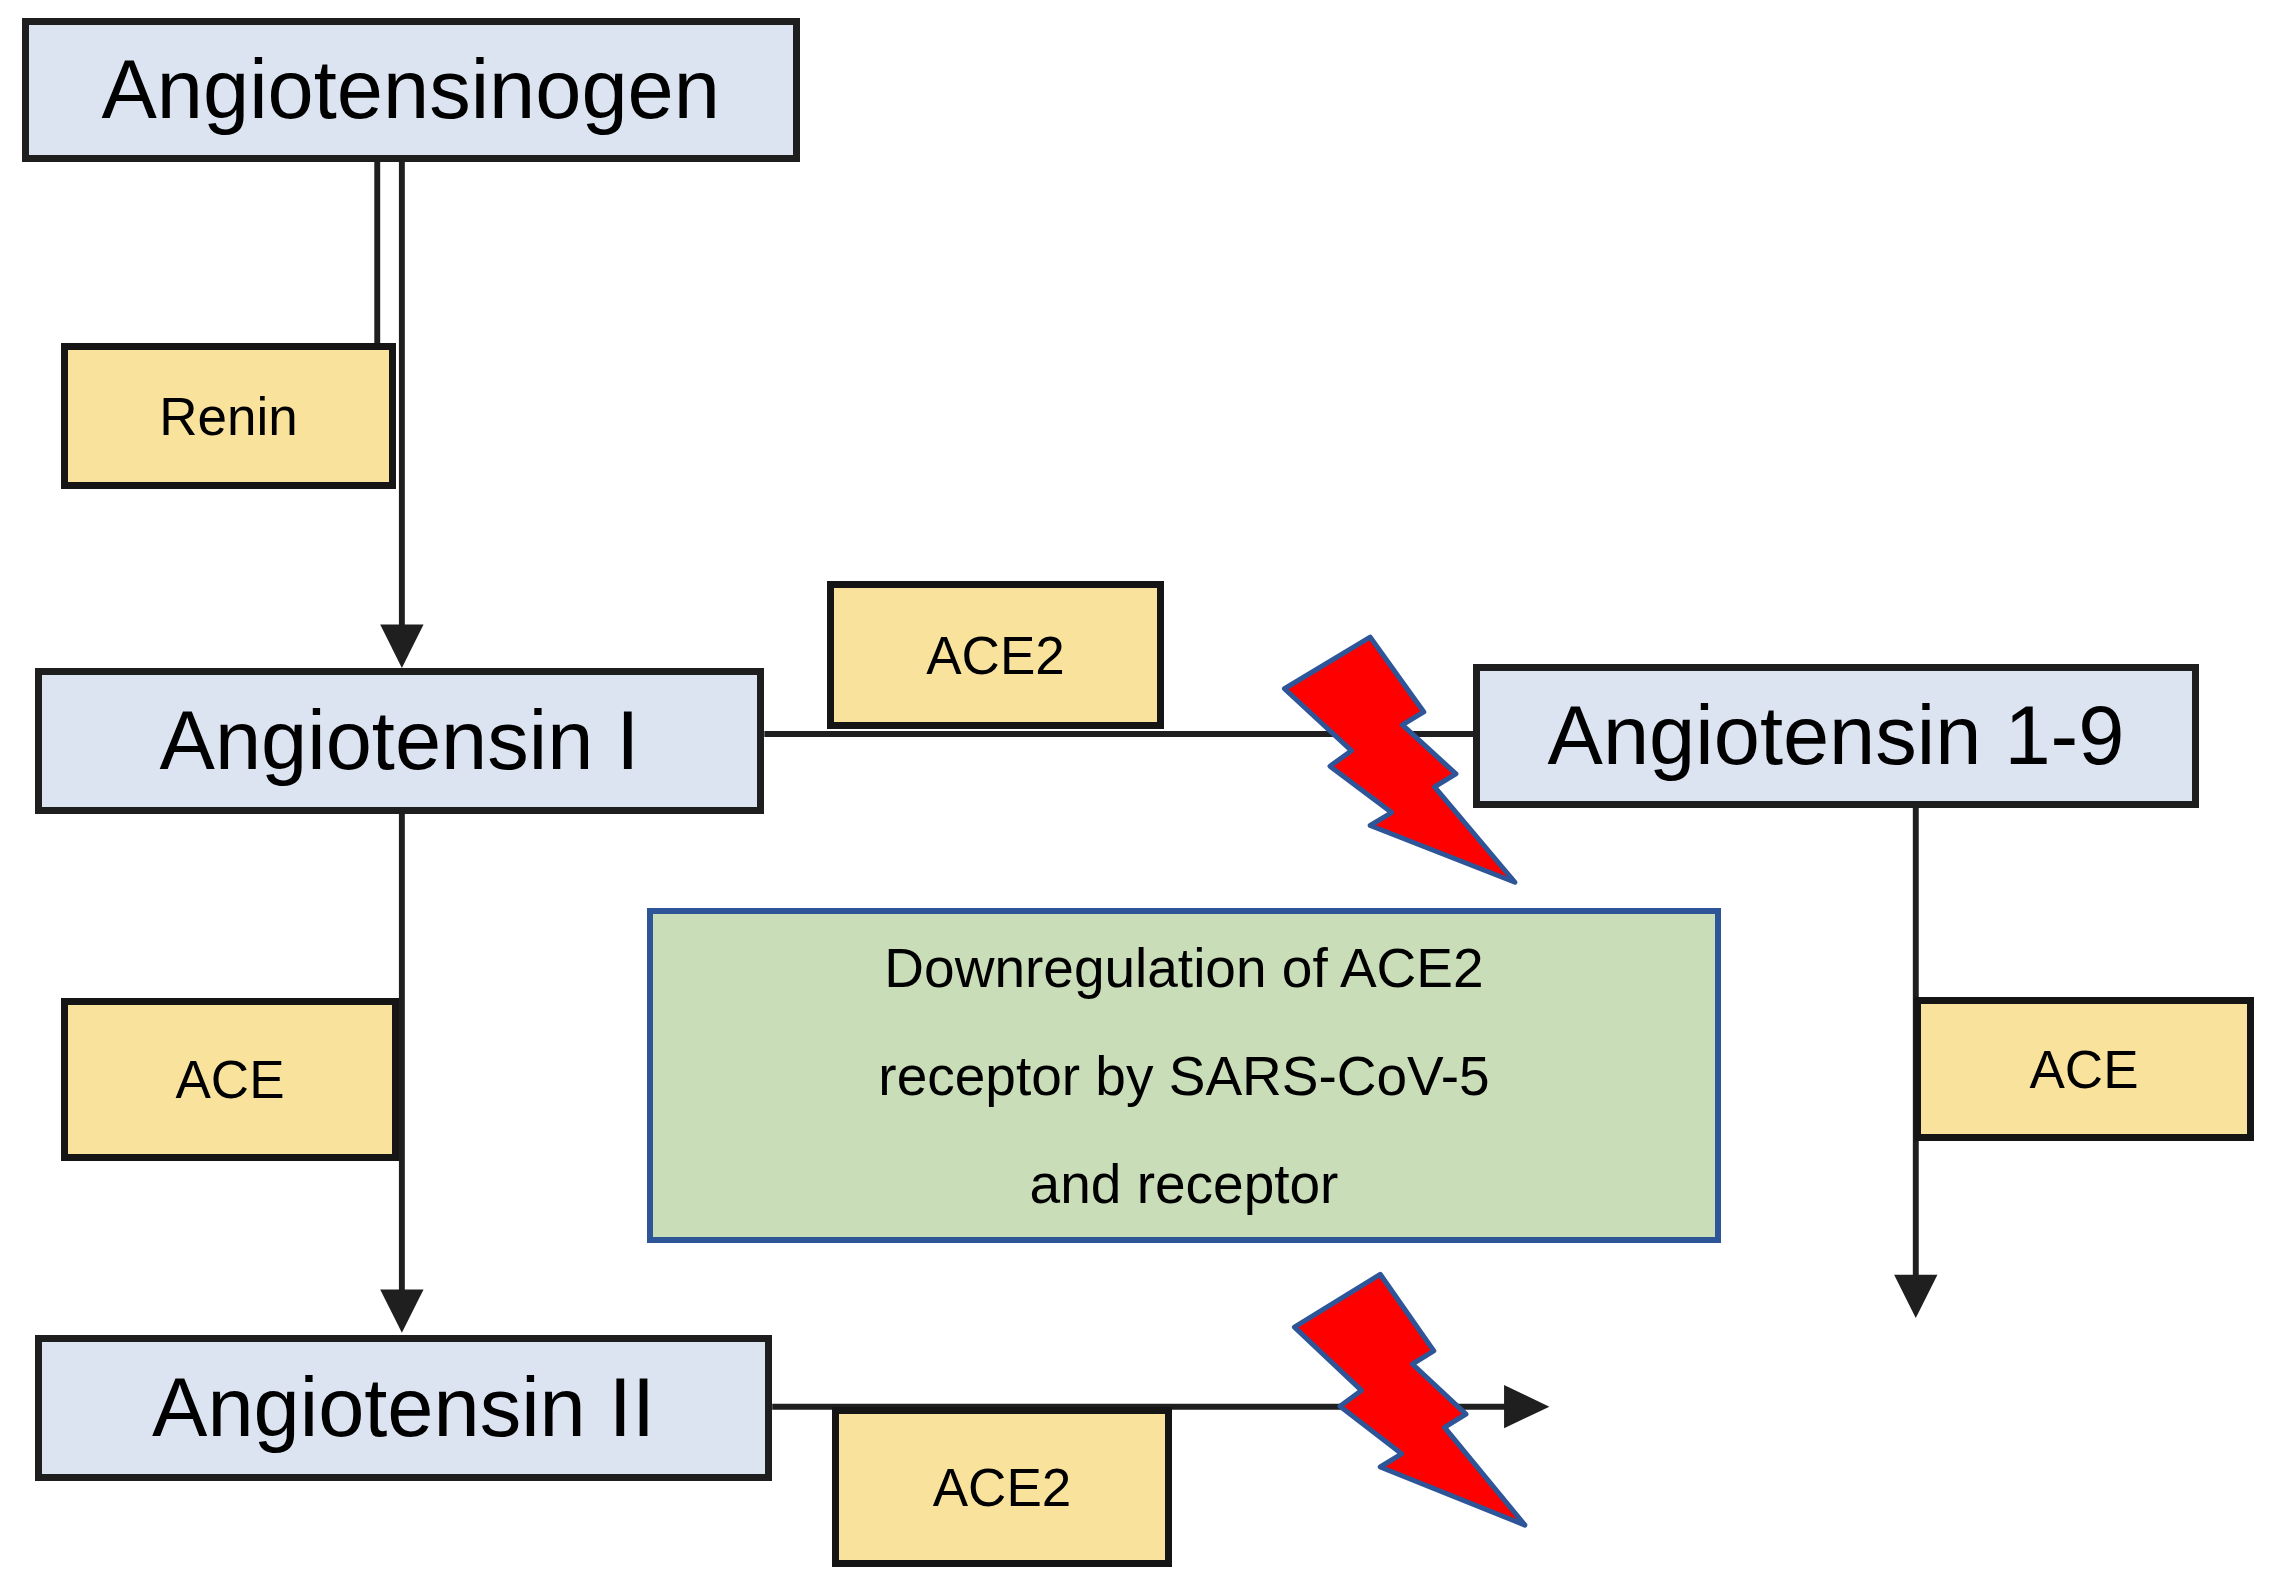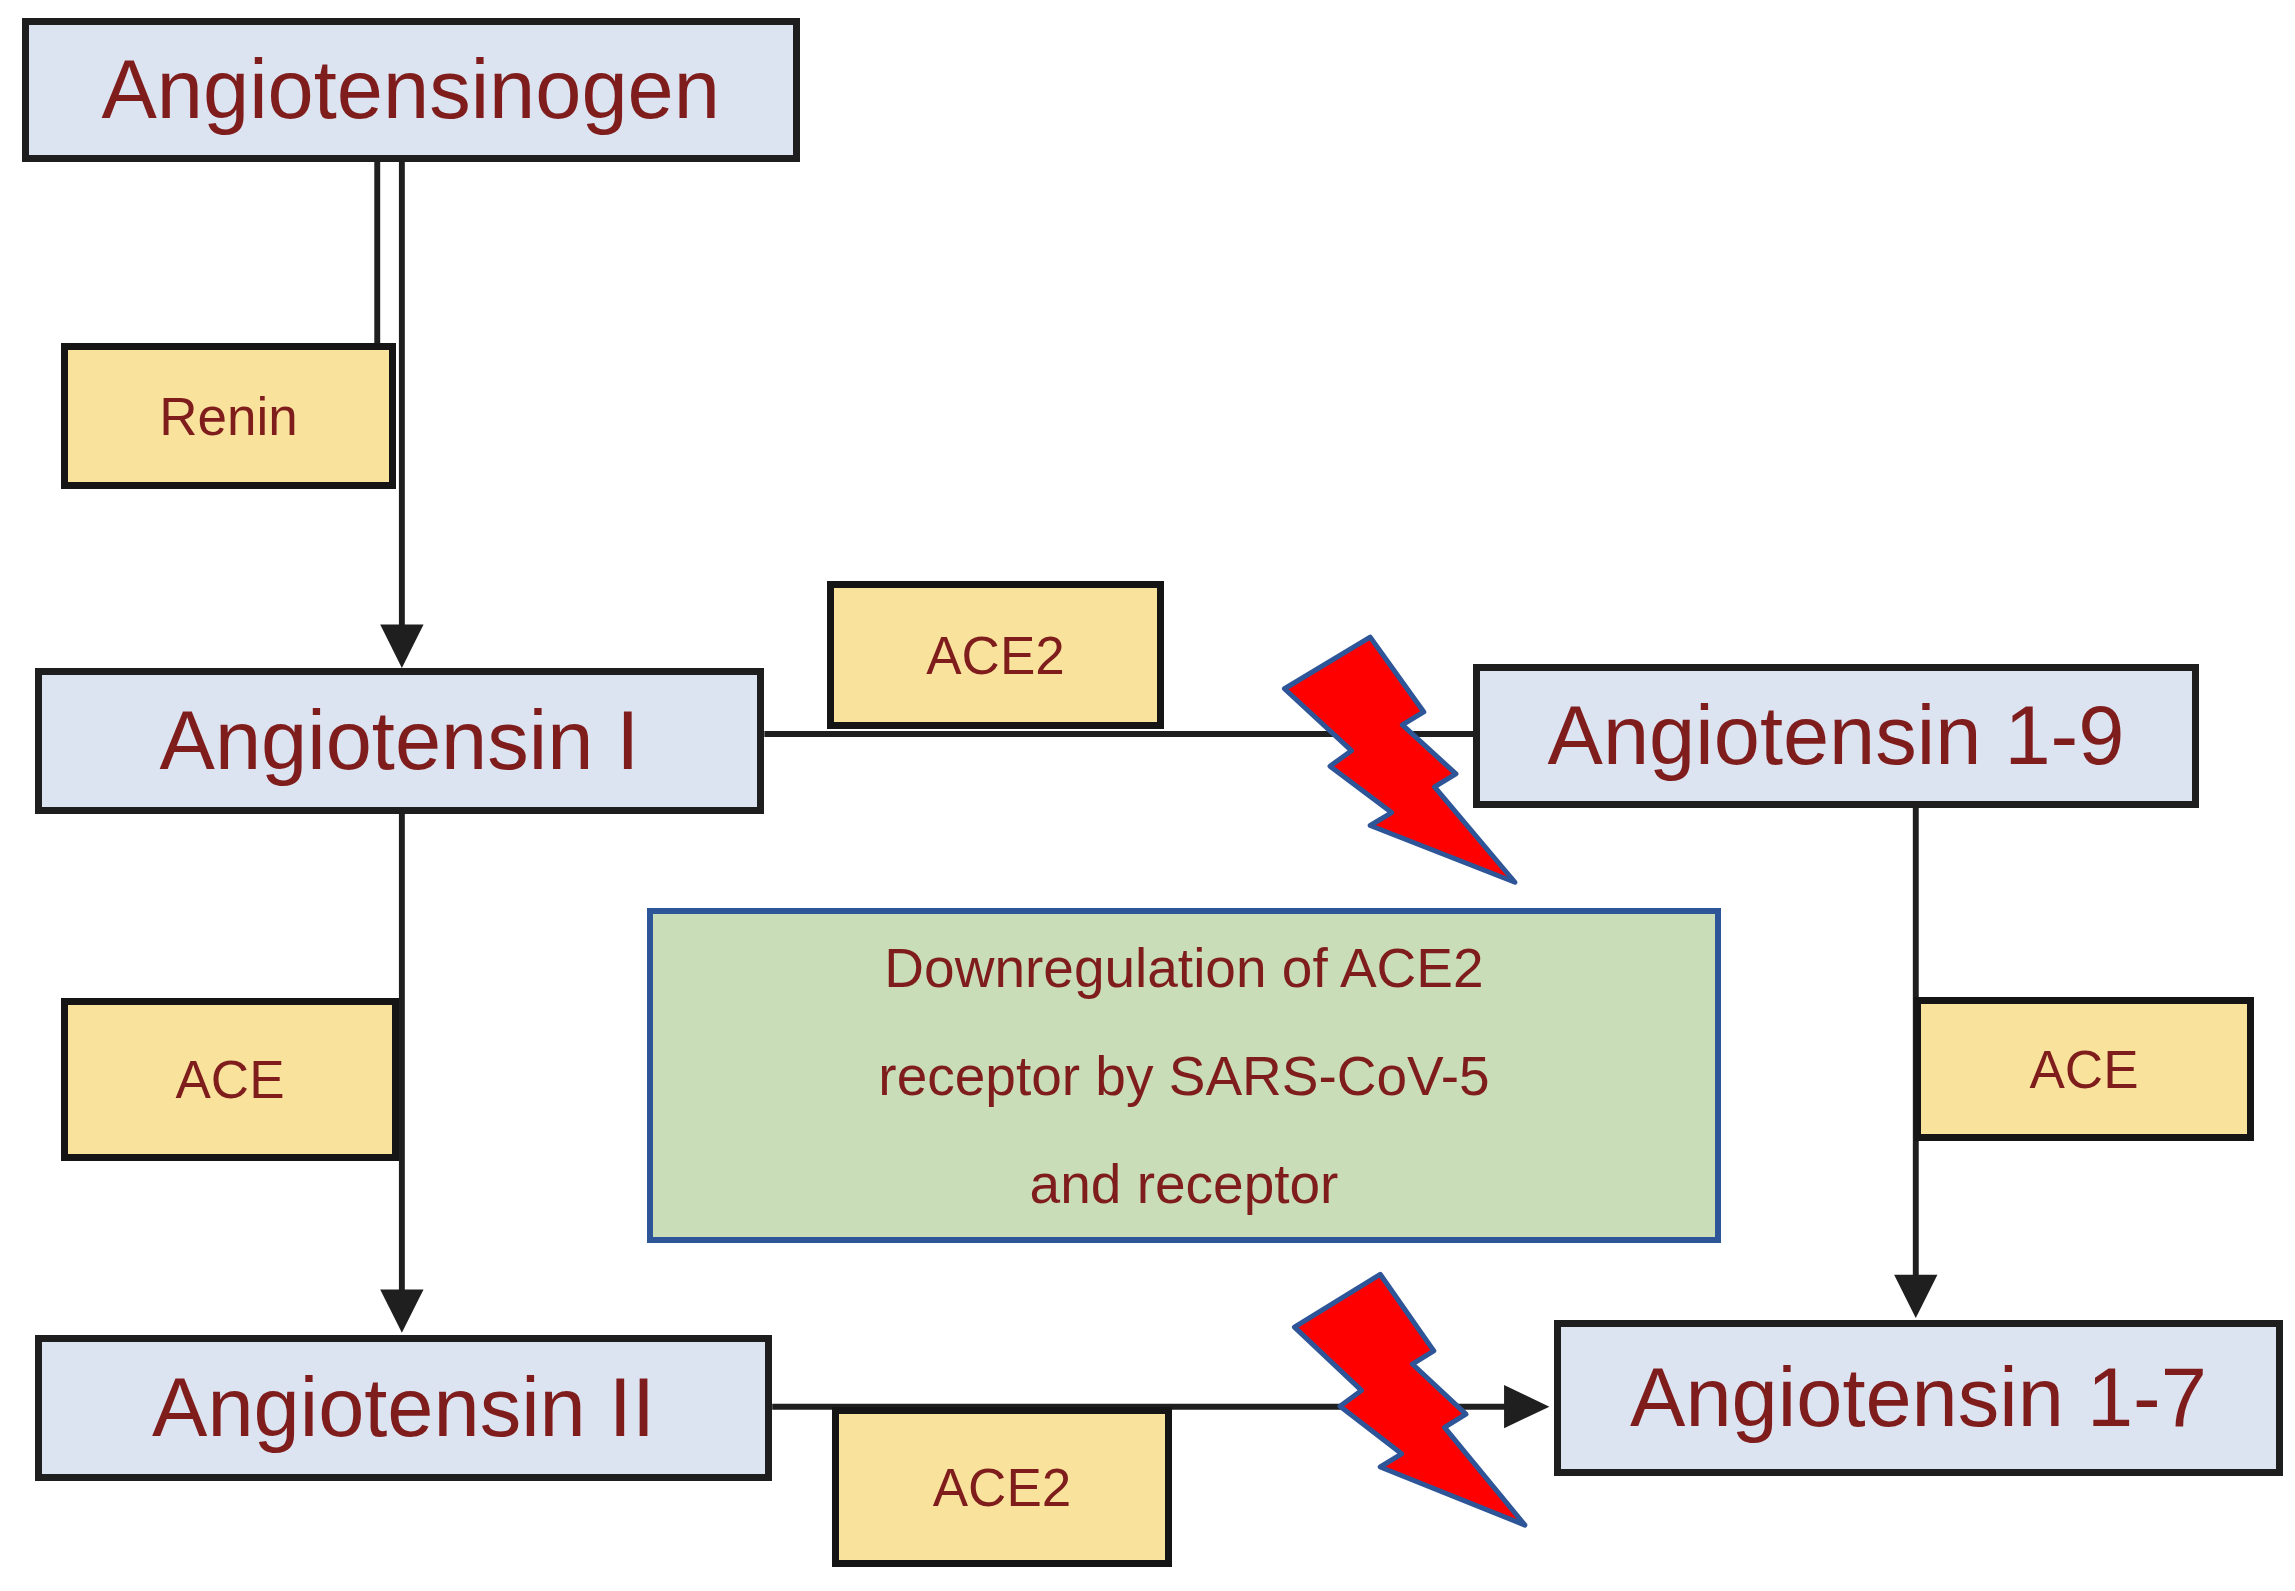--- a/index.html
+++ b/index.html
@@ -20,21 +20,21 @@
     left: 0;
     top: 0;
     pointer-events: none;
   }
   .box {
     position: absolute;
     display: flex;
     align-items: center;
     justify-content: center;
     text-align: center;
-    color: #7f1d1d;
+    color: #000000;
     box-sizing: border-box;
     z-index: 2;
   }
   .box-blue {
     background: #dce3f1;
     border: 7.9px solid #1e1e1e;
     font-size: 83px;
   }
   .box-yellow {
     background: #f9e39c;
@@ -93,23 +93,20 @@
   </div>
 
   <div class="box box-blue" style="left:1473px; top:664px; width:726px; height:144px;">
     <span>Angiotensin 1-9</span>
   </div>
 
   <div class="box box-blue" style="left:35px; top:1335px; width:737px; height:146px;">
     <span>Angiotensin II</span>
   </div>
 
-  <div class="box box-blue" style="left:1554px; top:1320px; width:729px; height:156px;">
-    <span>Angiotensin 1-7</span>
-  </div>
 
   <div class="box box-yellow" style="left:61px; top:343px; width:335px; height:146px;">
     <span>Renin</span>
   </div>
 
   <div class="box box-yellow" style="left:827px; top:581px; width:337px; height:148px;">
     <span>ACE2</span>
   </div>
 
   <div class="box box-yellow" style="left:61px; top:998px; width:338px; height:163px;">

